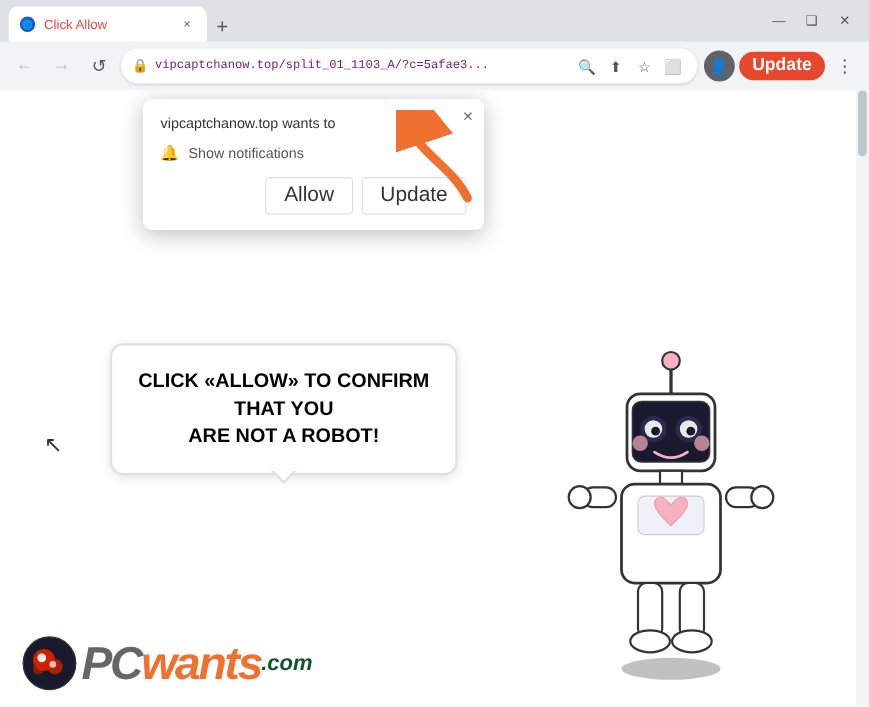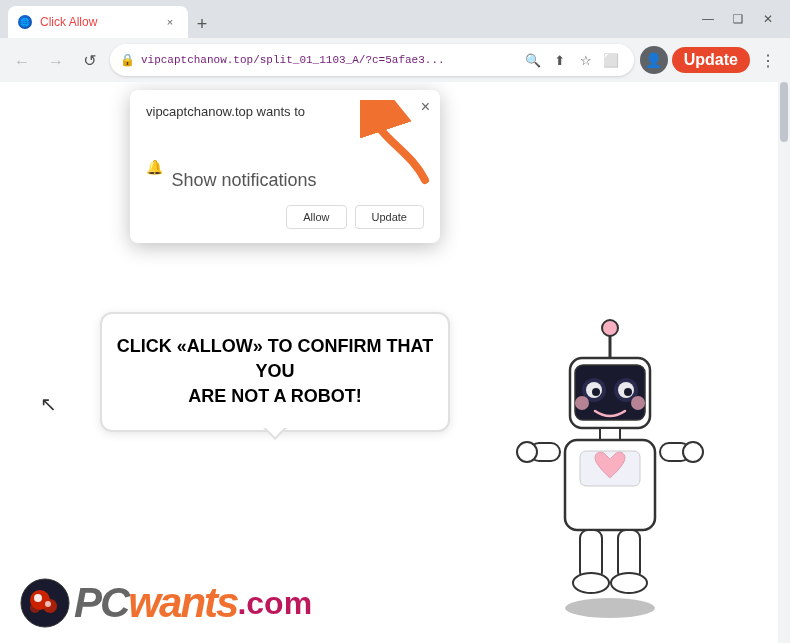--- a/index.html
+++ b/index.html
@@ -227,47 +227,46 @@
       position: absolute;
       top: 8px;
       right: 10px;
       font-size: 16px;
       color: #666;
       cursor: pointer;
     }
     .popup-site {
       font-size: 13px;
       color: #333;
-      margin-bottom: 24px;
+      margin-bottom: 12px;
       font-weight: 500;
     }
     .popup-permission {
       display: flex;
       align-items: center;
       gap: 8px;
       margin-bottom: 14px;
     }
     .bell-icon {
       font-size: 14px;
       color: #666;
     }
     .popup-permission-text {
-      font-size: 18px;
-      color: #555;
-      margin-top: 27px;
+      font-size: 13px;
+      color: #555;
     }
     .popup-buttons {
       display: flex;
       justify-content: flex-end;
       gap: 8px;
     }
     .popup-btn {
       padding: 5px 16px;
       border-radius: 4px;
-      font-size: 11px;
+      font-size: 19px;
       cursor: pointer;
       border: 1px solid #dadce0;
       background: #fff;
       color: #333;
       text-align: center;
     }
     .popup-btn.allow {
       background: #fff;
       color: #333;
     }
@@ -286,21 +285,21 @@
     .arrow-svg {
       width: 80px;
       height: 90px;
     }
 
     
     .speech-bubble {
       position: absolute;
       top: 230px;
       left: 100px;
-      width: 350px;
+      width: 316px;
       background: #fff;
       border: 2px solid #e0e0e0;
       border-radius: 12px;
       padding: 20px 8px;
       box-shadow: 0 2px 10px rgba(0,0,0,0.1);
       z-index: 50;
     }
     .speech-bubble::after {
       content: '';
       position: absolute;
@@ -514,21 +513,21 @@
         <circle cx="25" cy="25" r="24" fill="#1a1a2e" stroke="#333" stroke-width="1"></circle>
         <circle cx="20" cy="22" r="10" fill="#cc2200"></circle>
         <circle cx="30" cy="28" r="7" fill="#cc2200" opacity="0.8"></circle>
         <circle cx="15" cy="30" r="5" fill="#cc2200" opacity="0.6"></circle>
         <circle cx="18" cy="20" r="4" fill="white" opacity="0.9"></circle>
         <circle cx="28" cy="26" r="3" fill="white" opacity="0.7"></circle>
       </svg>
       <div style="display:flex;align-items:center;gap:0;">
         <span style="font-size:42px;font-weight:900;font-style:italic;color:#666;letter-spacing:-2px;">PC</span>
           <span style="font-size:42px;font-weight:900;font-style:italic;color:#f07030;letter-spacing:-2px;">wants</span>
-          <span style="font-size:32px;font-weight:900;color:#be185d;">.com</span>
+          <span style="font-size:20px;font-weight:900;font-style:italic;color:#14532d;">.com</span>
       </div>
     </div>
 
     <div class="cursor">↖</div>
 
     <div class="scrollbar">
       <div class="scrollbar-thumb"></div>
     </div>
 
   </div>

